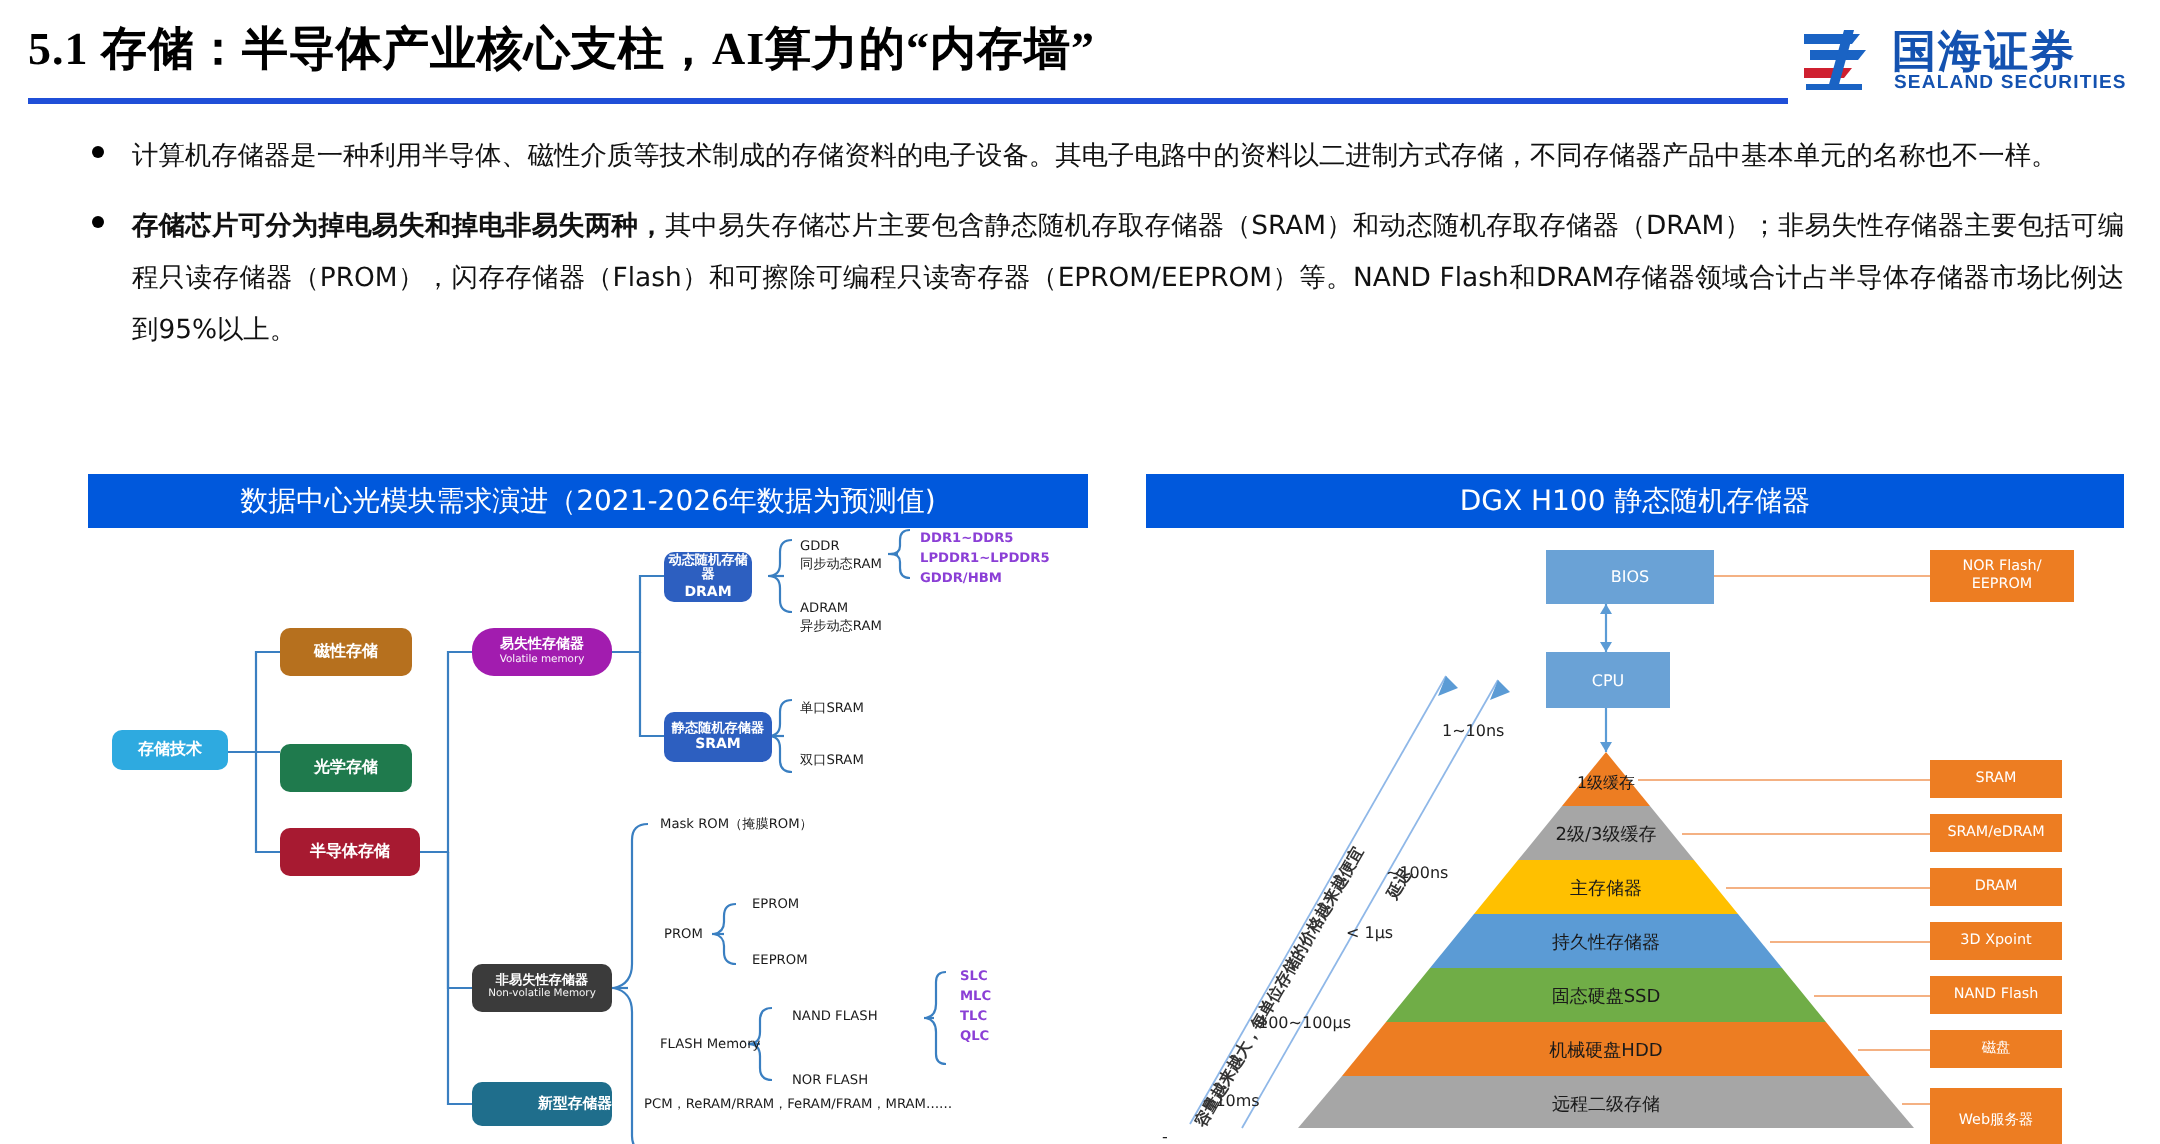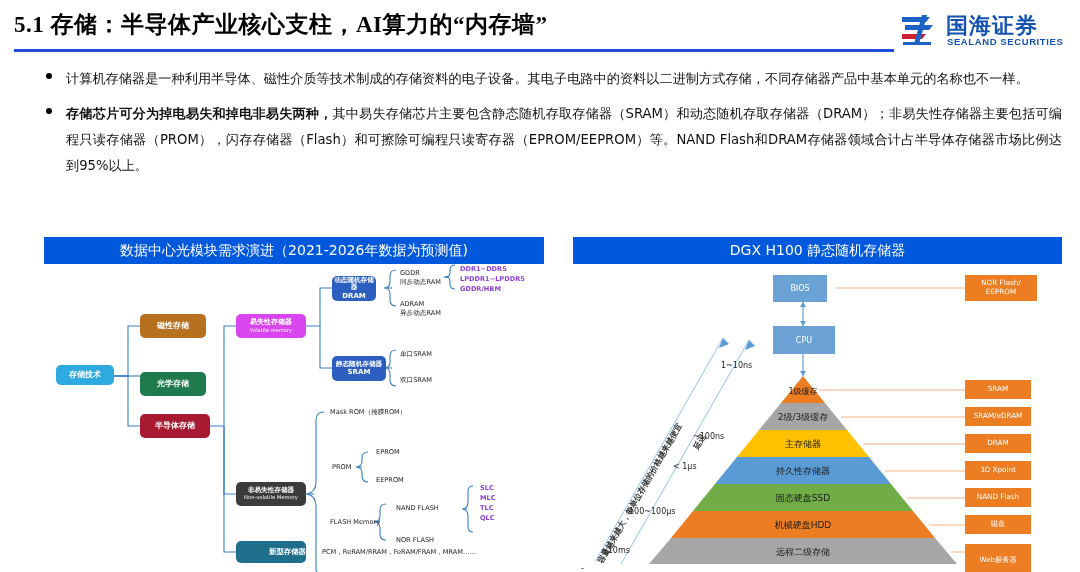--- a/index.html
+++ b/index.html
@@ -68,21 +68,21 @@
     position: absolute; border-radius: 5px; color: #fff;
     display: flex; flex-direction: column; align-items: center; justify-content: center;
     font-family: "DejaVu Sans", sans-serif; font-weight: bold;
     text-align: center; line-height: 1.15;
   }
   .node .sub { font-size: 5.2px; font-weight: normal; opacity: .95; margin-top: 1px; }
   .n-root   { background: #2eaae0; }
   .n-mag    { background: #b6701e; }
   .n-opt    { background: #1f7a4d; }
   .n-semi   { background: #a71a31; }
-  .n-vol    { background: #d946ef; }
+  .n-vol    { background: #a21caf; border-radius: 11px; }
   .n-nvol   { background: #3b3b3b; }
   .n-new    { background: #1f6e8c; }
   .n-dram   { background: #2d5fc0; }
   .n-sram   { background: #2d5fc0; }
 
   .leaf {
     position: absolute; font-family: "DejaVu Sans", sans-serif;
     font-size: 6.6px; color: #1a1a1a; line-height: 1.45; white-space: nowrap;
   }
   .leaf.purple { color: #8b3fd6; font-weight: bold; }
@@ -293,21 +293,21 @@
           <line x1="246" y1="126" x2="392" y2="126"></line>
           <line x1="268" y1="153" x2="392" y2="153"></line>
           <line x1="290" y1="180" x2="392" y2="180"></line>
           <line x1="312" y1="207" x2="392" y2="207"></line>
           <line x1="334" y1="234" x2="392" y2="234"></line>
           <line x1="356" y1="261" x2="392" y2="261"></line>
           <line x1="378" y1="288" x2="392" y2="288"></line>
         </g>
       </svg>
 
-      <div class="box-blue" style="left:200px; top:11px; width:54px; height:27px;">
+      <div class="box-blue" style="left:200px; top:11px; width:84px; height:27px;">
         <span>BIOS</span>
       </div>
       <div class="box-blue" style="left:200px; top:62px; width:62px; height:28px;">
         <span>CPU</span>
       </div>
       <div class="box-orange" style="left:392px; top:11px; width:72px; height:26px; white-space:pre-line;">
         <span>NOR Flash/
 EEPROM</span>
       </div>
 

